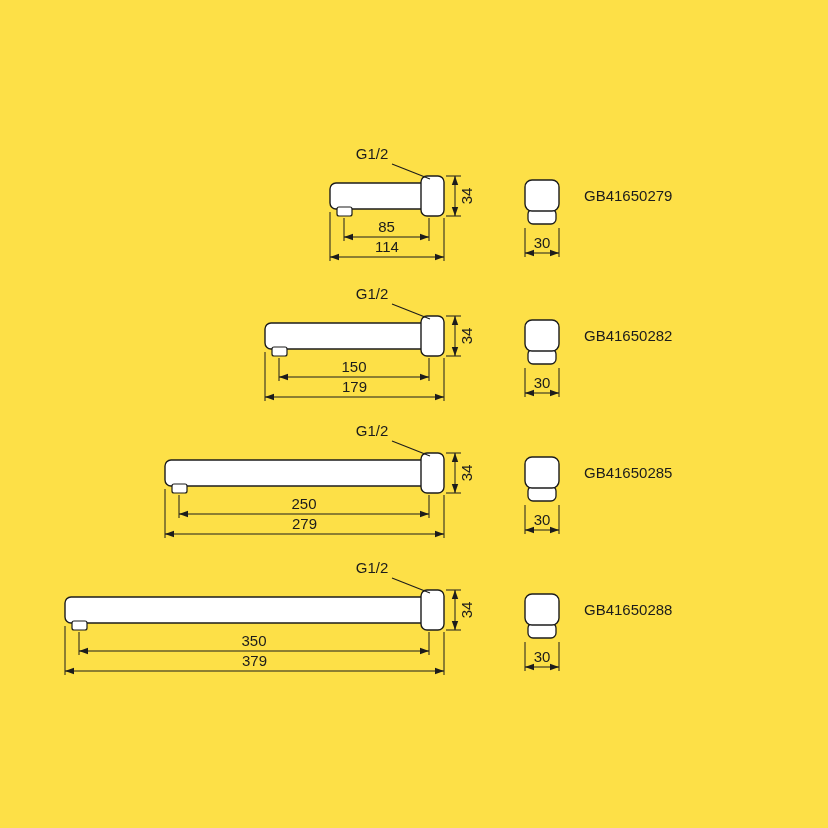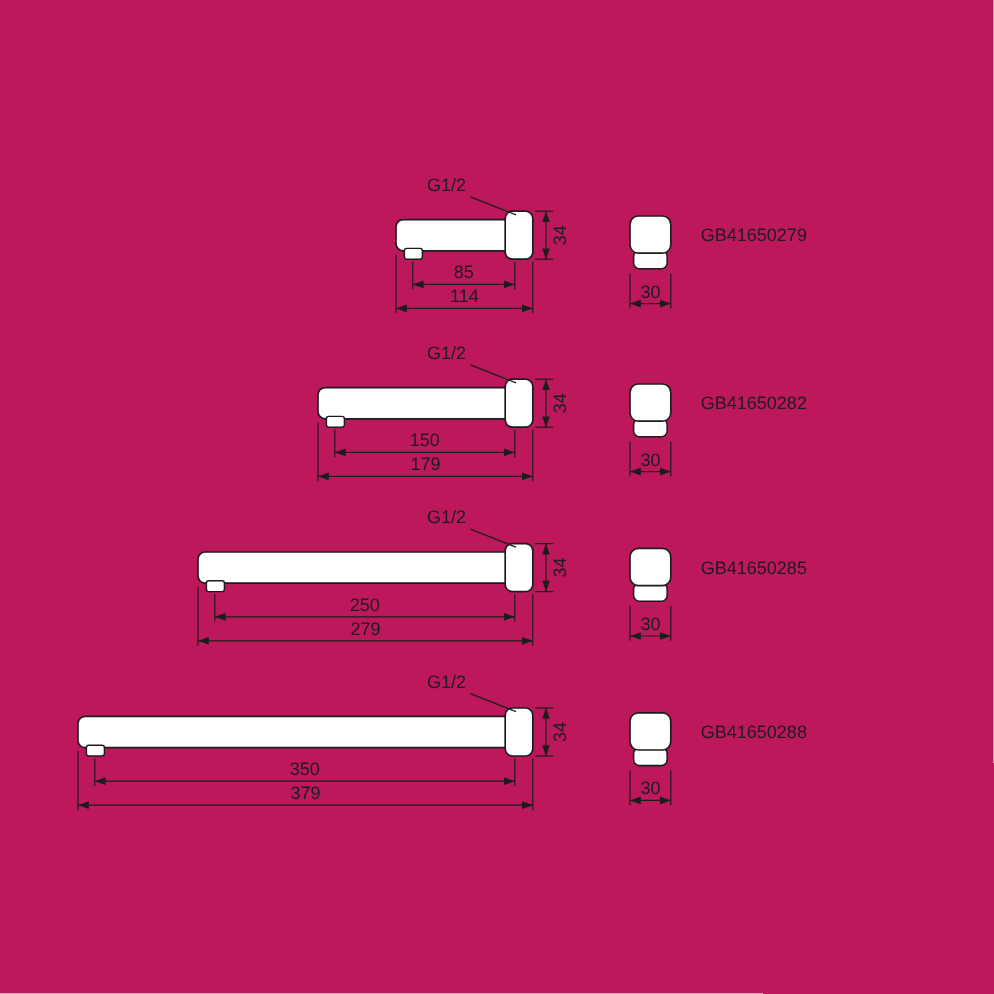--- a/index.html
+++ b/index.html
@@ -5,21 +5,21 @@
   
   html, body {
     margin: 0;
     padding: 0;
     background: #ffffff;
   }
   .canvas {
     position: relative;
     width: 828px;
     height: 828px;
-    background: #be185d;
+    background: #fde047;
     overflow: hidden;
     font-family: "Liberation Sans", sans-serif;
   }
   svg text {
     font-family: "Liberation Sans", sans-serif;
     fill: #1c1c1c;
   }
   .dim-text  { font-size: 15px; }
   .part-text { font-size: 15px; }
 </style>

